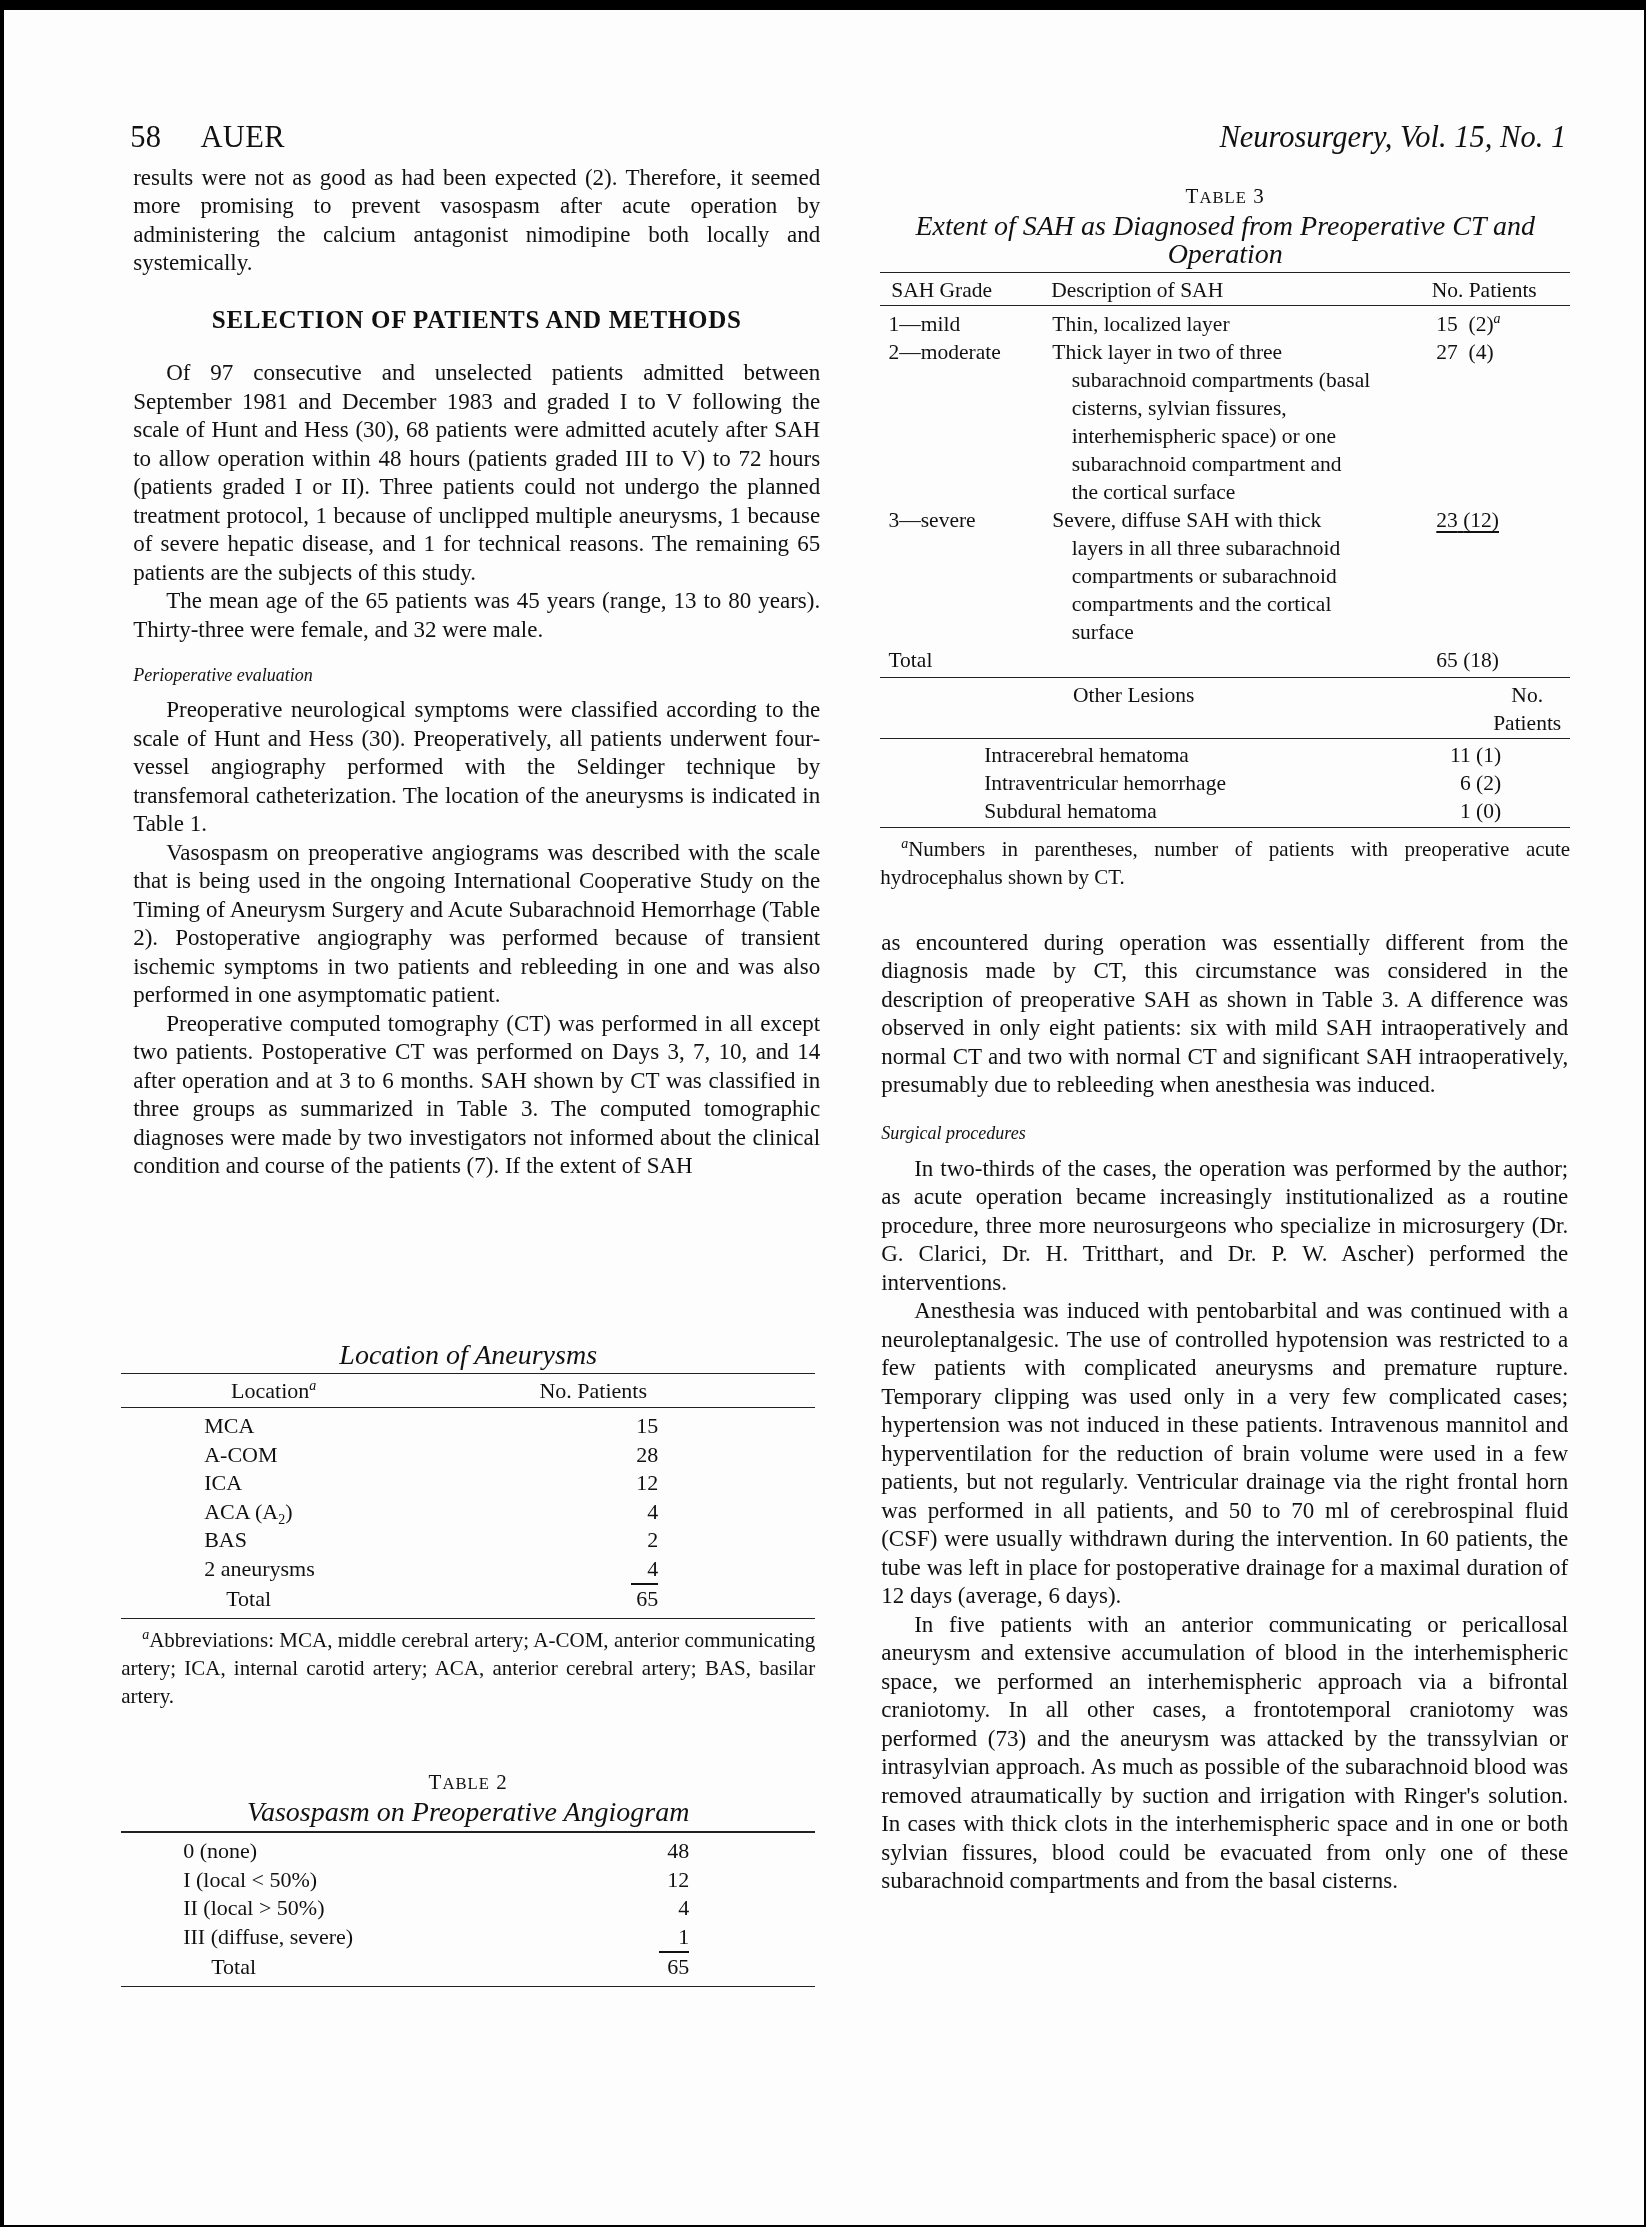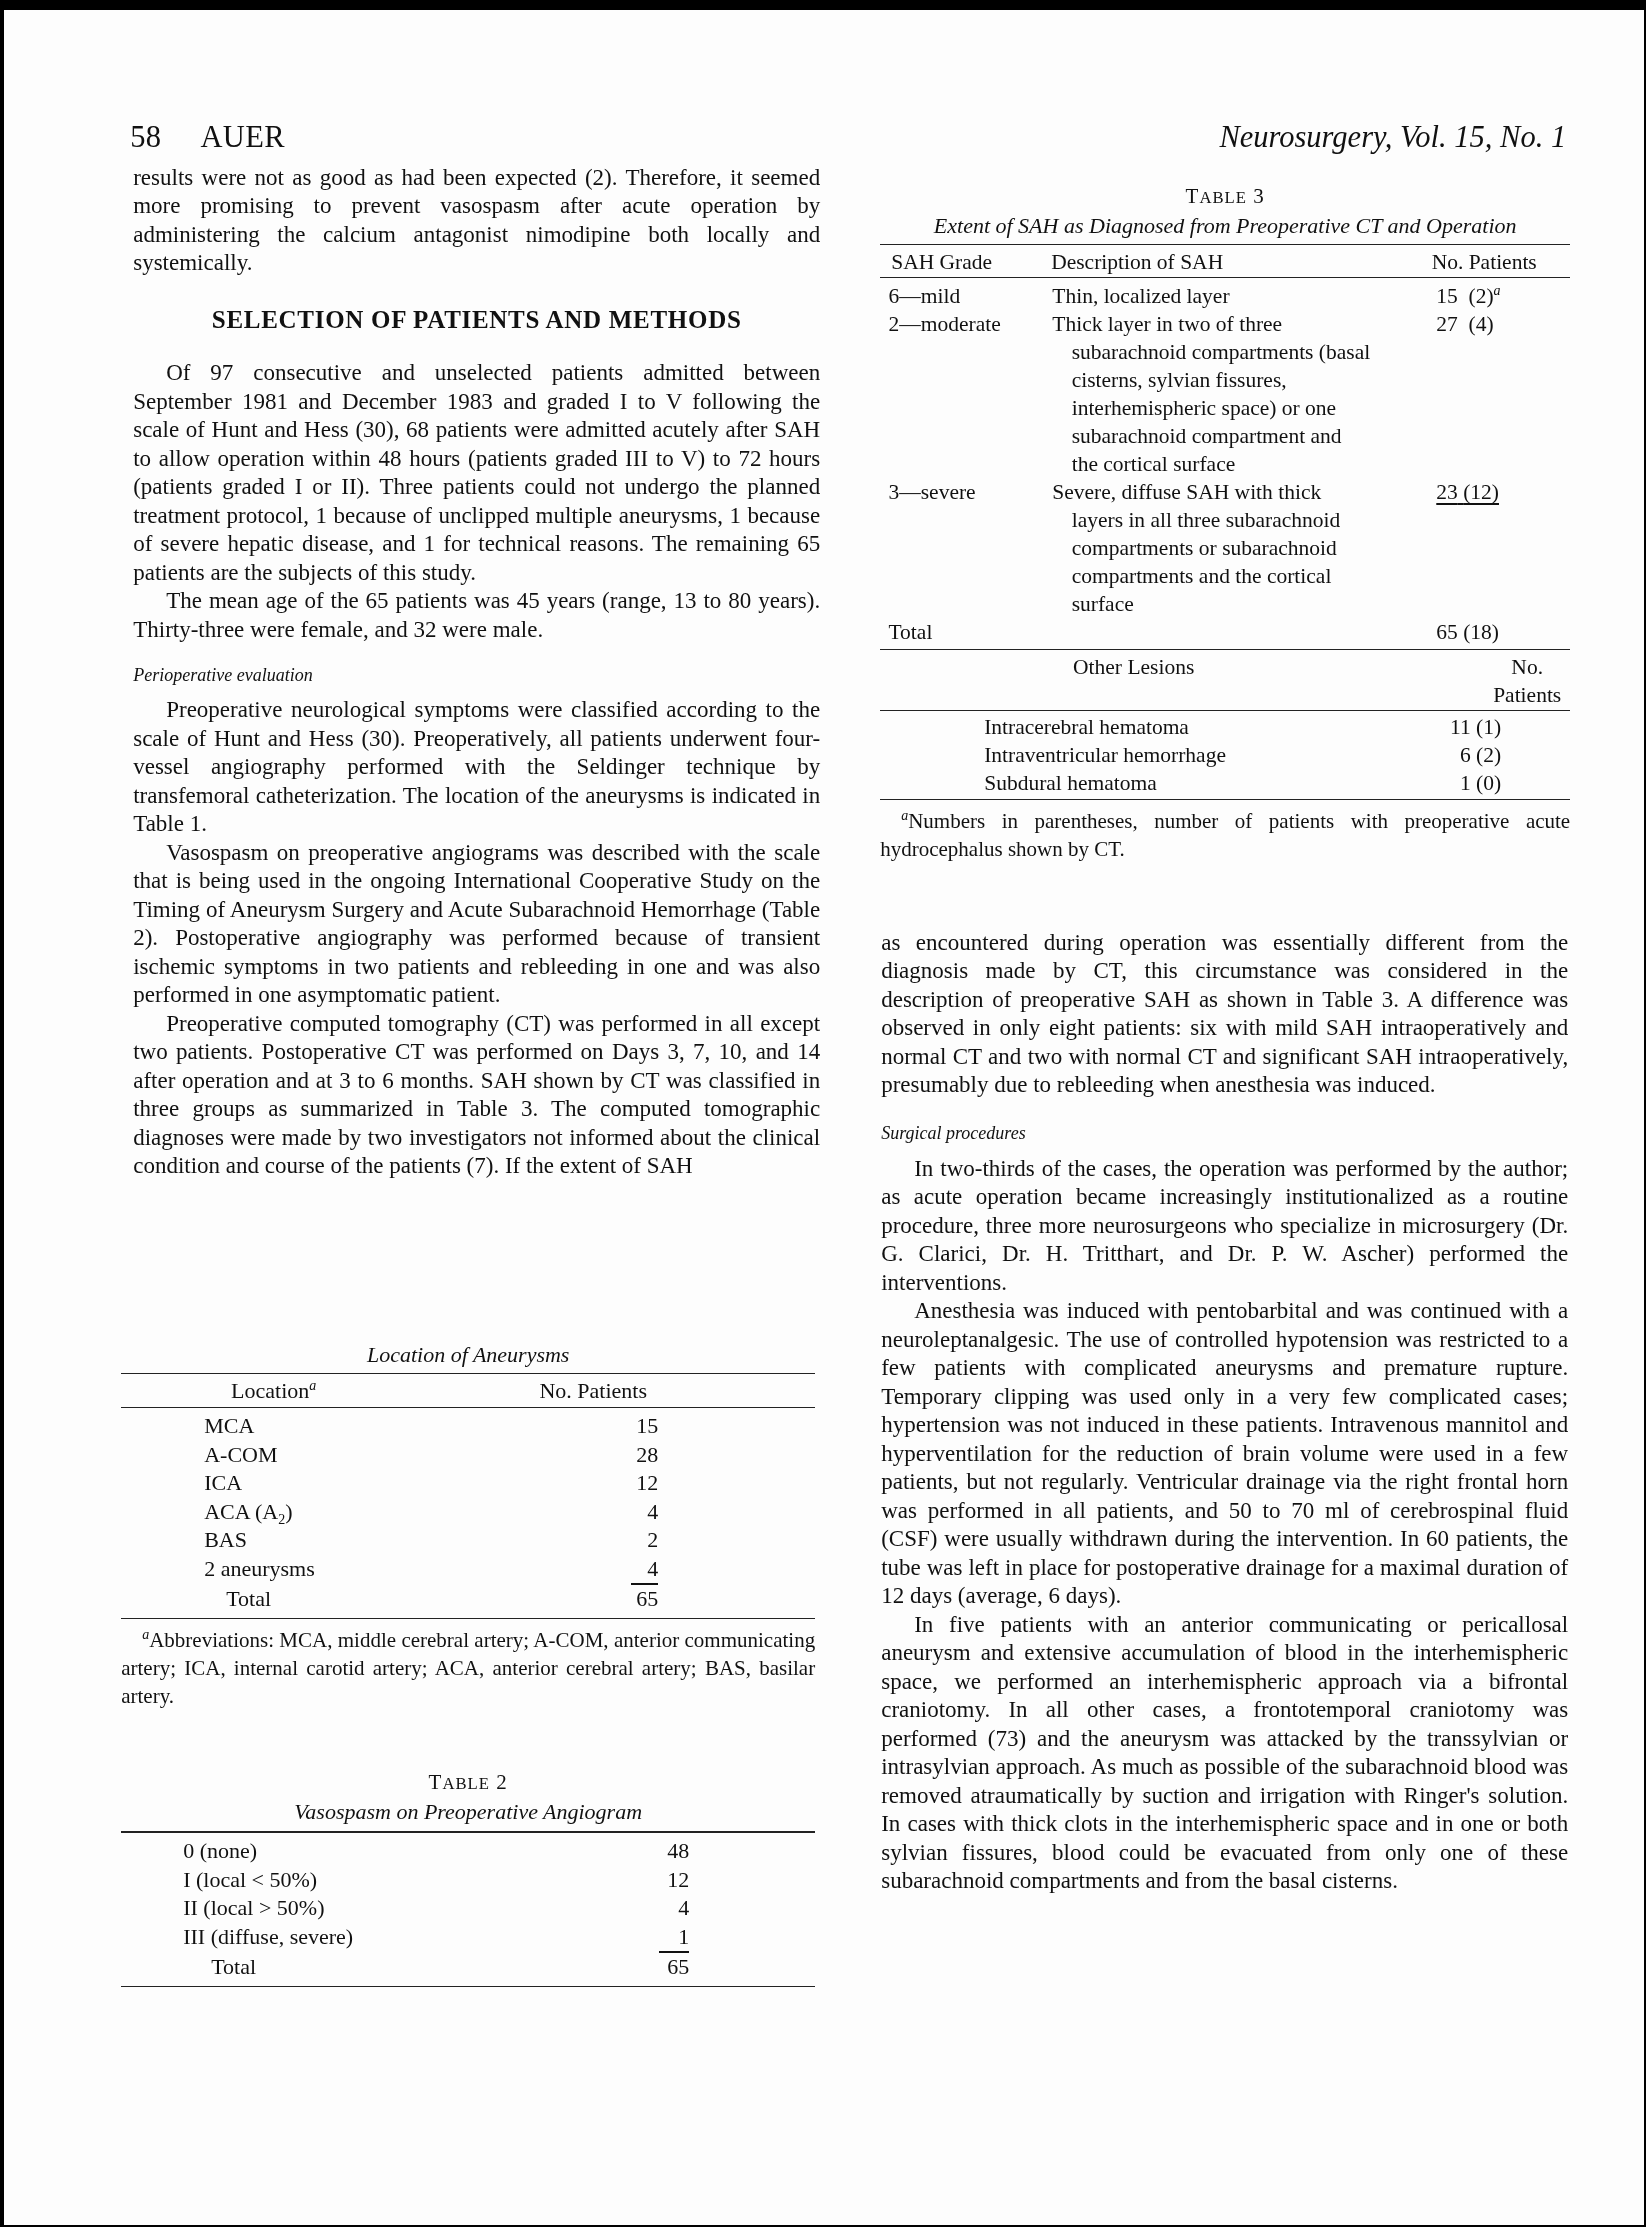--- a/index.html
+++ b/index.html
@@ -27,21 +27,21 @@
   .col-left { left: 129px; }
   .col-right { left: 877px; }
 
   .sec-head { text-align: center; font-size: 25px; letter-spacing: 0.7px; margin: 0; }
   .subhead { font-style: italic; font-size: 18px; margin: 0; }
 
   
   .tbl-wrap { position: absolute; font-size: 22px; line-height: 28.5px; }
   .tbl-num { text-align: center; font-size: 21px; letter-spacing: 1px; }
   .tbl-num .sc { font-size: 16.7px; }
-  .tbl-title { text-align: center; font-style: italic; font-size: 22px; margin-bottom: 4.2px; }
+  .tbl-title { text-align: center; font-style: italic; font-size: 28px; margin-bottom: 4.2px; }
   .rule { border-top: 1.7px solid #222; }
   table { border-collapse: collapse; width: 100%; }
   td, th { padding: 0; font-weight: normal; vertical-align: top; margin-top: 32px; }
   .num { text-align: right; }
   sup { font-size: 14px; font-style: italic; line-height: 0; }
   sub { font-size: 14px; line-height: 0; }
   .underline-num { text-decoration: underline; text-underline-offset: 4.2px; }
   .footnote { font-size: 21px; line-height: 28px; text-align: justify; text-indent: 21px; }
 </style>
 </head>
@@ -164,21 +164,21 @@
         <th style="width:160px; text-align:left; padding-left:11px;">SAH Grade</th>
         <th style="width:347px; text-align:left;">Description of SAH</th>
         <th style="text-align:center;">No. Patients</th>
       </tr>
     </tbody>
       </table>
     <div class="rule"></div>
     <table style="margin-top:4.2px;">
       <tbody>
           <tr>
-        <td style="width:161px; padding-left:8.3px;">6—mild</td>
+        <td style="width:161px; padding-left:8.3px;">1—mild</td>
         <td style="width:340px; padding-left:2.8px;">
               <div style="text-indent:-19.4px; padding-left:19.4px;">Thin, localized layer</div>
             </td>
         <td style="padding-left:44px;"><span>15</span>&nbsp;&nbsp;<span>(2)</span><sup>a</sup></td>
       </tr>
       <tr>
         <td style="padding-left:8.3px;">2—moderate</td>
         <td style="padding-left:2.8px;">
               <div style="text-indent:-19.4px; padding-left:19.4px; width:300px;">Thick layer in two of three subarachnoid compartments (basal cisterns, sylvian fissures, interhemispheric space) or one subarachnoid compartment and the cortical surface</div>
             </td>

